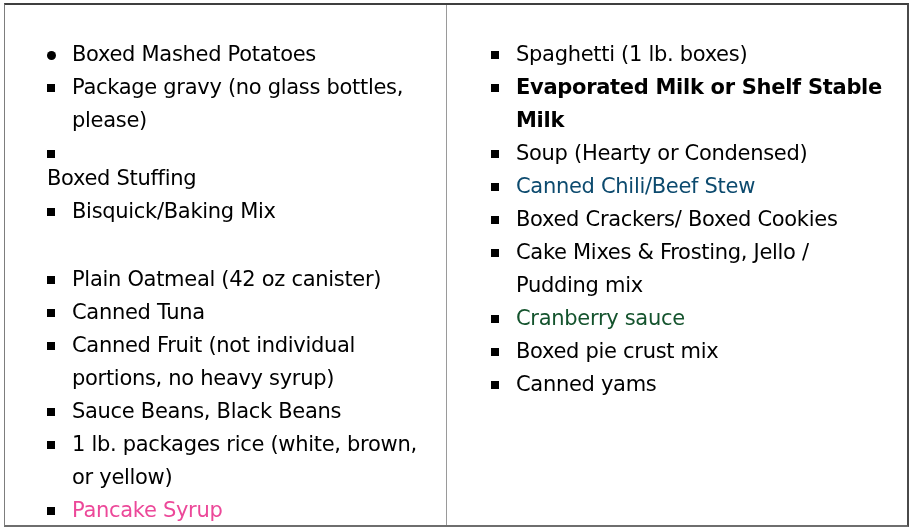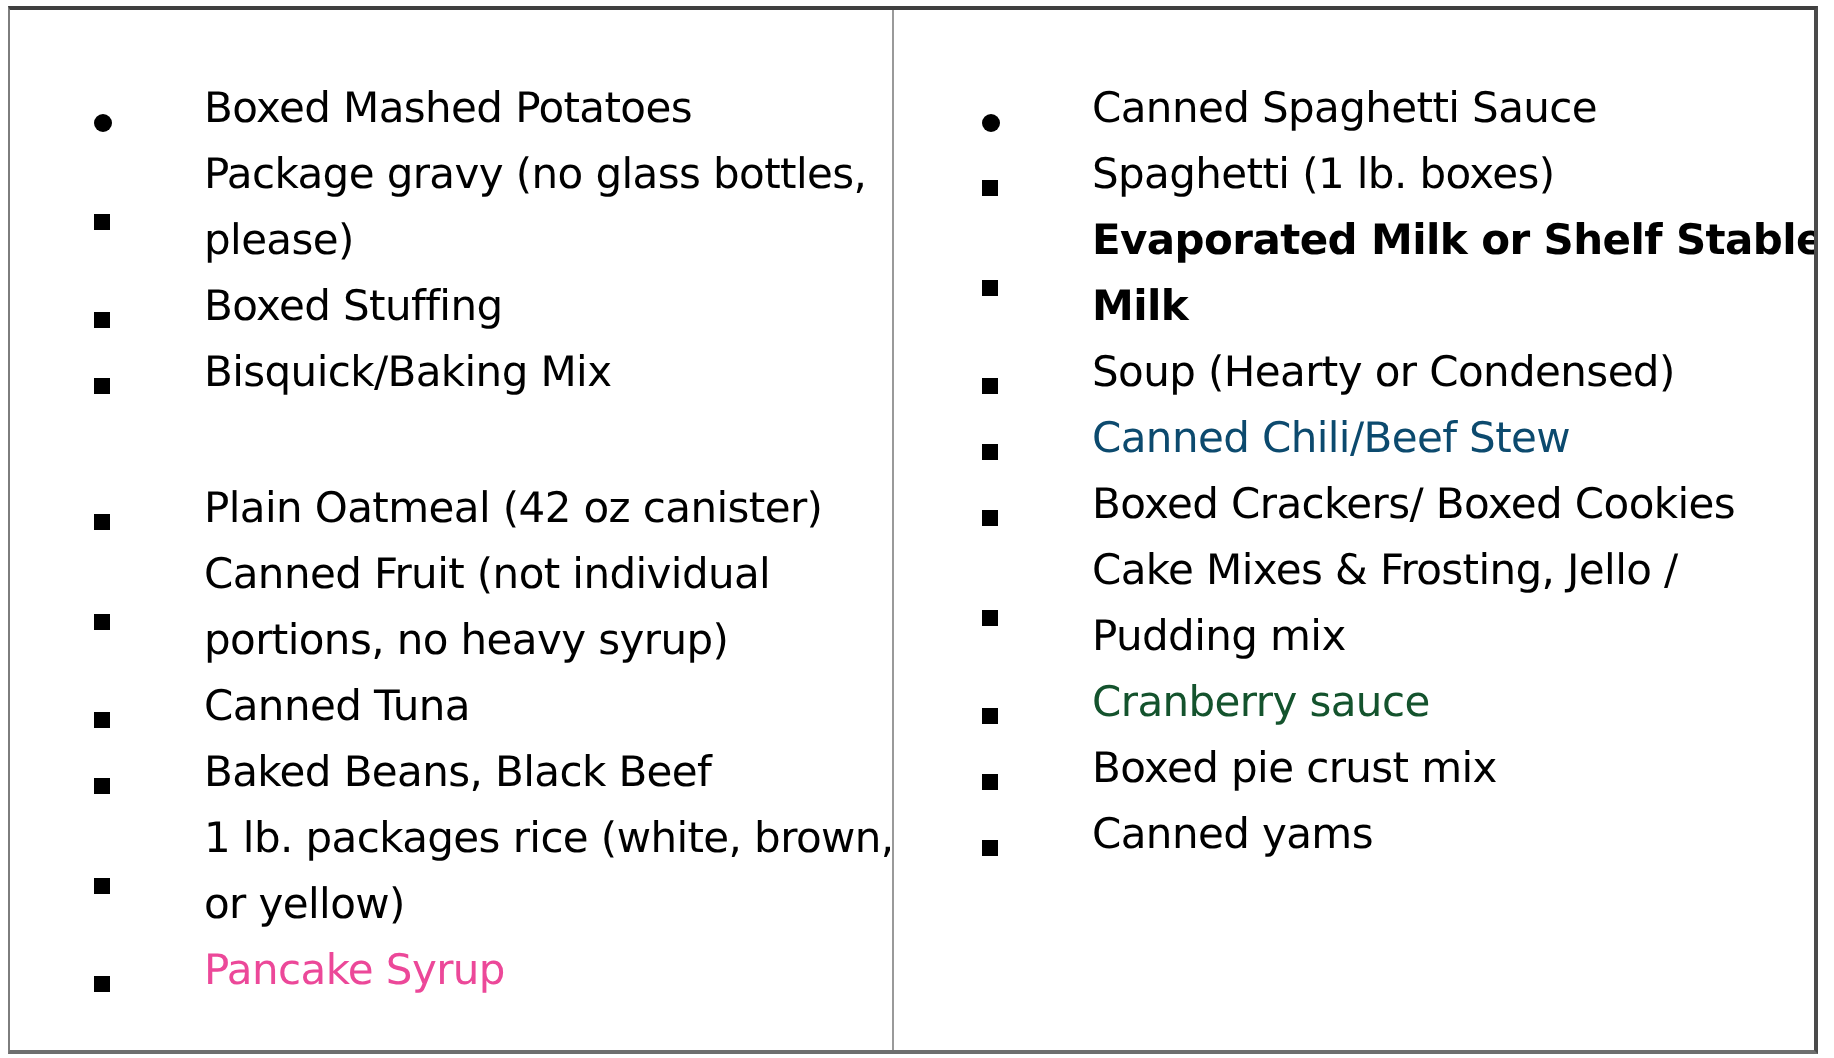--- a/index.html
+++ b/index.html
@@ -41,26 +41,25 @@
     padding-left: 44px;
     padding-right: 4px;
   }
   ul.food-list {
     margin: 0;
     padding: 0;
     list-style: none;
   }
   li.item {
     display: flex;
-    align-items: center;
+    align-items: flex-start;
     line-height: 33px;
     font-size: 21px;
     color: #000000;
     letter-spacing: -0.3px;
-    gap: 30px;
   }
   .bullet-col {
     flex: 0 0 25px;
     display: block;
   }
   .b-circle {
     width: 9px;
     height: 9px;
     border-radius: 50%;
     background: #000000;
@@ -105,80 +104,74 @@
           </span>
           <span class="item-text">Boxed Mashed Potatoes</span>
         </li>
         <li class="item" style="color: rgb(0, 0, 0);">
           <span class="bullet-col">
             <span class="b-square" style="display: block;"></span>
           </span>
           <span class="item-text">Package gravy (no glass bottles,
 please)</span>
         </li>
-        <li class="item" style="color: rgb(0, 0, 0);">
+        <li class="item" style="color: rgb(0, 0, 0); flex-direction: column;">
           <span class="bullet-col">
             <span class="b-square" style="display: block;"></span>
           </span>
           <span class="item-text">Boxed Stuffing</span>
         </li>
         <li class="item" style="color: rgb(0, 0, 0);">
           <span class="bullet-col">
             <span class="b-square" style="display: block;"></span>
           </span>
           <span class="item-text">Bisquick/Baking Mix</span>
         </li>
         <li class="item" style="color: rgb(0, 0, 0); margin-top: 35px;">
           <span class="bullet-col">
             <span class="b-square" style="display: block;"></span>
           </span>
           <span class="item-text">Plain Oatmeal (42 oz canister)</span>
+        </li>
+        <li class="item" style="color: rgb(0, 0, 0);">
+          <span class="bullet-col">
+            <span class="b-square" style="display: block;"></span>
+          </span>
+          <span class="item-text">Canned Tuna</span>
         </li>
         <li class="item" style="color: rgb(0, 0, 0);">
           <span class="bullet-col">
             <span class="b-square" style="display: block;"></span>
           </span>
           <span class="item-text">Canned Fruit (not individual
 portions, no heavy syrup)</span>
         </li>
         <li class="item" style="color: rgb(0, 0, 0);">
           <span class="bullet-col">
             <span class="b-square" style="display: block;"></span>
           </span>
-          <span class="item-text">Canned Tuna</span>
-        </li>
-        <li class="item" style="color: rgb(0, 0, 0);">
-          <span class="bullet-col">
-            <span class="b-square" style="display: block;"></span>
-          </span>
-          <span class="item-text">Baked Beans, Black Beef</span>
+          <span class="item-text">Sauce Beans, Black Beans</span>
         </li>
         <li class="item" style="color: rgb(0, 0, 0);">
           <span class="bullet-col">
             <span class="b-square" style="display: block;"></span>
           </span>
           <span class="item-text">1 lb. packages rice (white, brown,
 or yellow)</span>
         </li>
         <li class="item" style="color: #ec4899;">
           <span class="bullet-col">
             <span class="b-square" style="display: block;"></span>
           </span>
           <span class="item-text">Pancake Syrup</span>
         </li>
       </ul>
   </div>
   <div class="cell right">
     <ul class="food-list" id="right-list">
-        <li class="item" style="color: rgb(0, 0, 0);">
-          <span class="bullet-col">
-            <span class="b-circle" style="display: block;"></span>
-          </span>
-          <span class="item-text">Canned Spaghetti Sauce</span>
-        </li>
         <li class="item" style="color: rgb(0, 0, 0);">
           <span class="bullet-col">
             <span class="b-square" style="display: block;"></span>
           </span>
           <span class="item-text">Spaghetti (1 lb. boxes)</span>
         </li>
         <li class="item" style="color: rgb(0, 0, 0); font-weight: bold;">
           <span class="bullet-col">
             <span class="b-square" style="display: block;"></span>
           </span>

